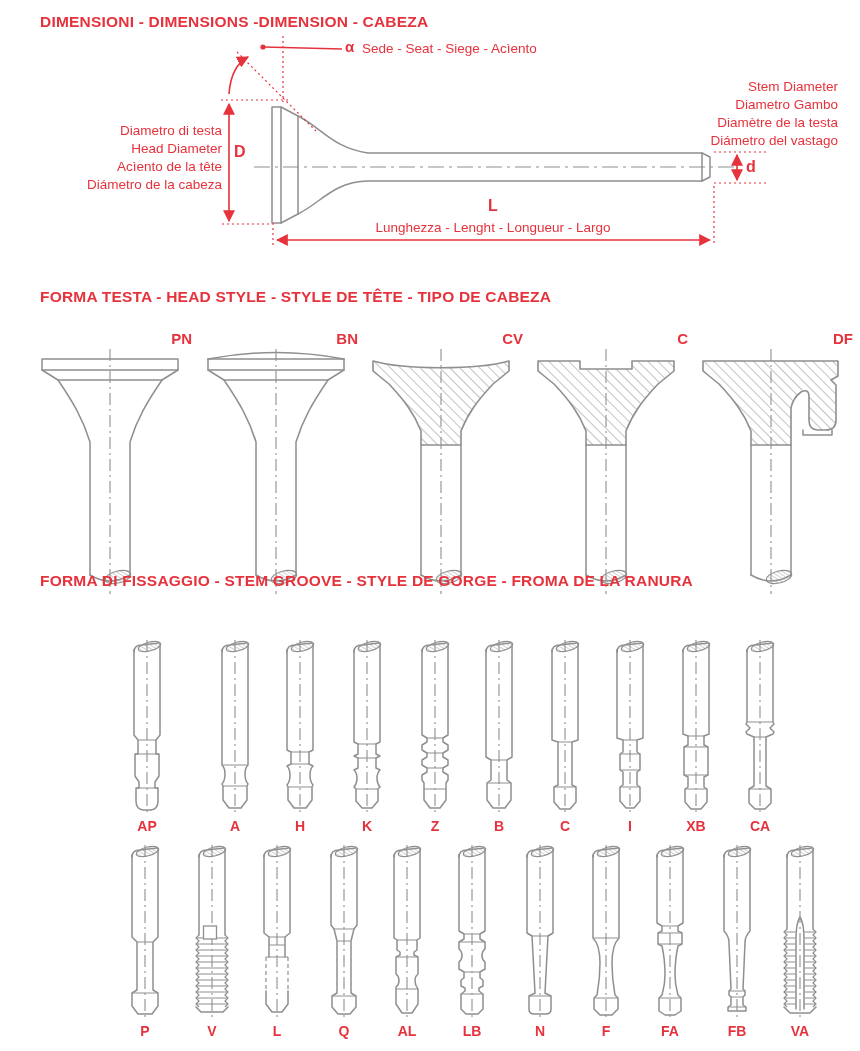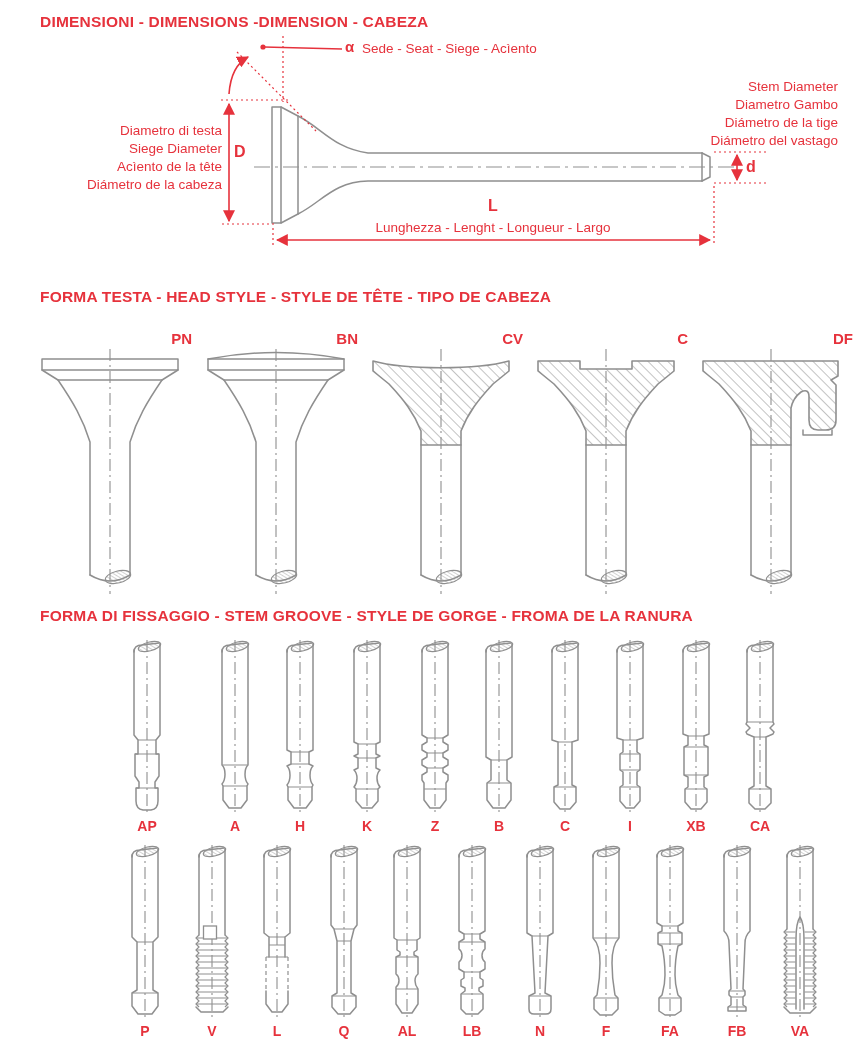--- a/index.html
+++ b/index.html
@@ -76,30 +76,30 @@
     <line class="rdot" x1="714" y1="186" x2="714" y2="246"></line>
     <line class="rdot" x1="273" y1="228" x2="273" y2="246"></line>
     <line class="rline" x1="277" y1="240" x2="710" y2="240" marker-start="url(#arr)" marker-end="url(#arr)"></line>
   </svg>
 
   <div class="abs alpha-sym" style="left:345px;top:38px">α</div>
   <div class="abs red-note" style="left:362px;top:40px">Sede - Seat - Siege - Acìento</div>
 
   <div class="abs red-note ralign" style="left:36px;top:122px;width:186px">
     <div>Diametro di testa</div>
-    <div>Siege Diameter</div>
+    <div>Head Diameter</div>
     <div>Acìento de la tête</div>
     <div>Diámetro de la cabeza</div>
   </div>
   <div class="abs dim-sym" style="left:234px;top:143px">D</div>
 
   <div class="abs red-note ralign" style="left:598px;top:78px;width:240px">
     <div>Stem Diameter</div>
     <div>Diametro Gambo</div>
-    <div>Diámetro de la tige</div>
+    <div>Diamètre de la testa</div>
     <div>Diámetro del vastago</div>
   </div>
   <div class="abs dim-sym" style="left:746px;top:158px">d</div>
 
   <div class="abs dim-sym calign" style="left:482px;top:197px;width:22px">L</div>
   <div class="abs red-note calign" style="left:293px;top:219px;width:400px">Lunghezza - Lenght - Longueur - Largo</div>
 
   <div class="sec-title" style="top:288px">FORMA TESTA - HEAD STYLE - STYLE DE TÊTE - TIPO DE CABEZA</div>
 
   <div class="head-fig" style="left:28px;top:330px">
@@ -156,21 +156,21 @@
     <svg width="164" height="250" viewBox="0 0 164 250">
       <path class="hfill" d="M14,14 H149 L149,29 L142,33 L147,38 L147,73 Q147,83 137,83 L129,83 Q120,83 120,73 L120,50 Q120,41 112,45 Q104,51 102,61 L102,98 L62,98 L62,84 C55,66 45,53 30,37 L14,24 Z"></path>
       <path class="g" d="M114,83 L114,88 L143,88 L143,83"></path>
       <path class="g" d="M62,98 V228 M102,98 V228"></path>
       <path class="g" d="M62,228 Q82,240 102,228"></path>
       <ellipse class="efill" cx="90" cy="230" rx="13" ry="6" transform="rotate(-14 90 230)"></ellipse>
       <path class="gdash2" d="M82,2 V247"></path>
     </svg>
   </div>
 
-  <div class="sec-title" style="top:607px">FORMA DI FISSAGGIO - STEM GROOVE - STYLE DE GORGE - FROMA DE LA RANURA</div>
+  <div class="sec-title" style="top:572px">FORMA DI FISSAGGIO - STEM GROOVE - STYLE DE GORGE - FROMA DE LA RANURA</div>
 
   <div class="stem-fig" style="left:113px;top:638px">
     <svg width="68" height="175" viewBox="0 0 68 175">
       <path class="gdash2" d="M34,2 V174"></path>
       <path class="g" d="M21,14 C21,9 24,7 29,7 L46,5"></path>
       <ellipse class="efill" cx="36.5" cy="8.5" rx="11.5" ry="4.4" transform="rotate(-14 36.5 8.5)"></ellipse>
       <path class="g" d="M21,12 L21,97 L25,102 L25,116 L22,116 L22,138 L26,144 L26,150 L23,150 L23,163 Q23,171 30,172 L38,172 Q45,171 45,163 L45,150 L42,150 L42,144 L46,138 L46,116 L43,116 L43,102 L47,97 L47,6"></path>
       <path class="gthin" d="M25,102 H43 M22,116 H46 M23,150 H45"></path>
     </svg>
     <div class="stem-label">AP</div>

